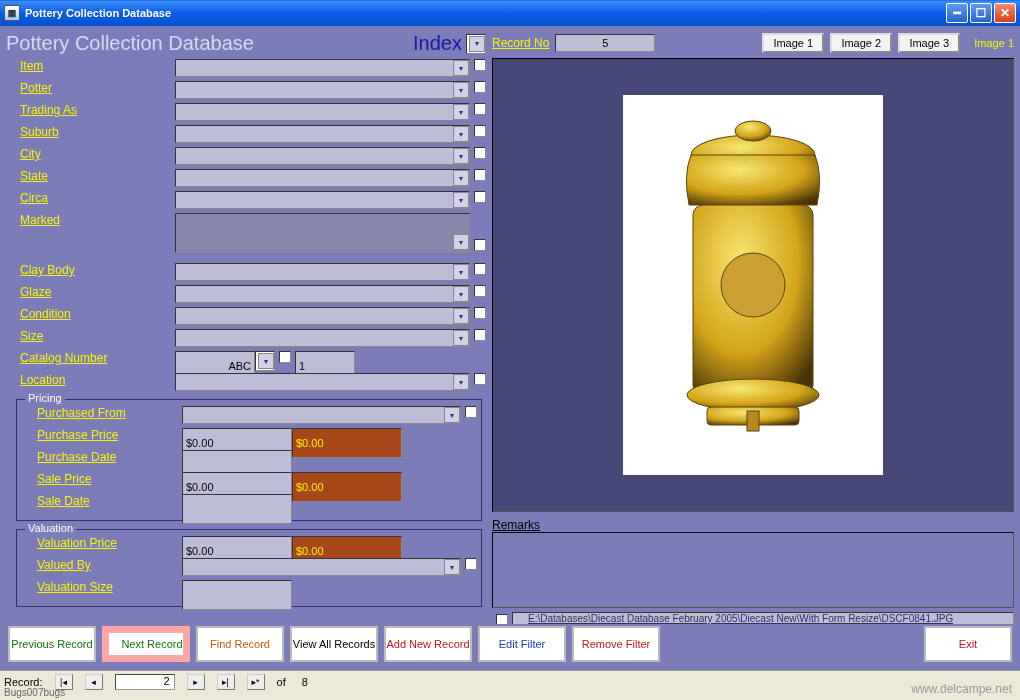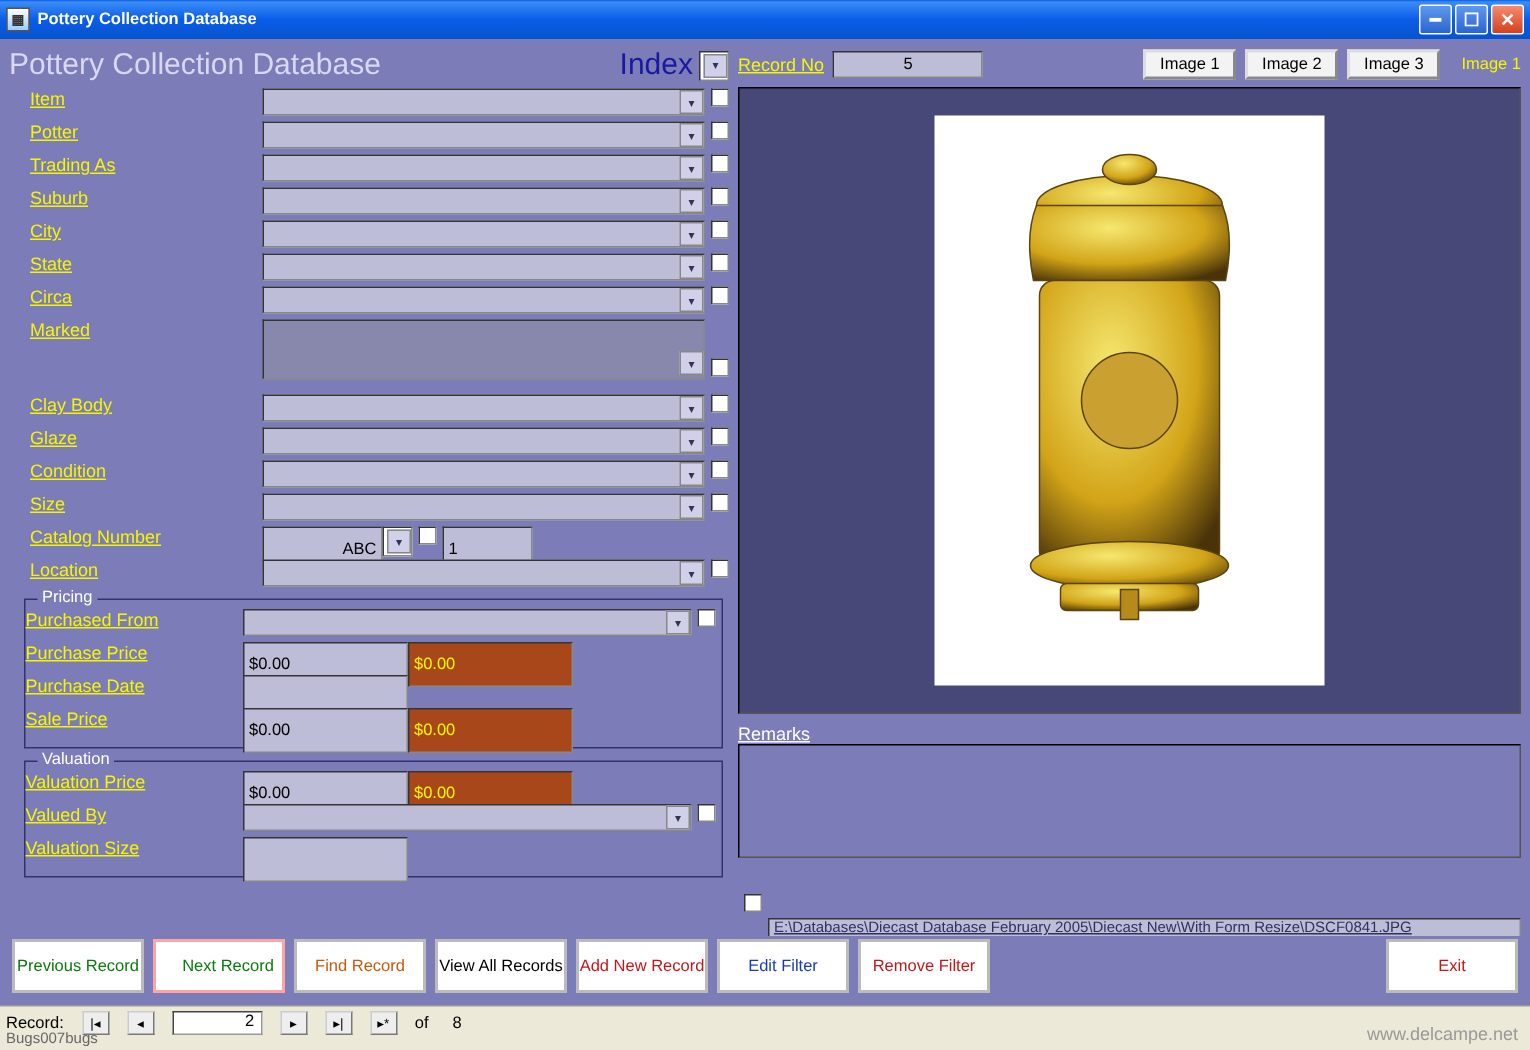--- a/index.html
+++ b/index.html
@@ -74,21 +74,21 @@
 .combo.dark { background: #8888ac; }
 .chk {
   width: 12px; height: 12px; margin-left: 4px; border: 1px inset #888; background: #fff;
 }
 .tbox {
   height: 30px; background: #bdbdd8; border: 1px inset #888;
   display: flex; align-items: center; padding: 0 3px; font-size: 11px;
 }
 .tbox.orange { background: #a8481a; color: #f6f600; }
 .group {
-  border: 1px solid #33336a; margin: 4px 4px 4px 10px; padding: 6px 4px 4px 0;
+  border: 1px solid #33336a; margin: 4px 4px 4px 10px; padding: 6px 4px 4px 20px;
   position: relative;
 }
 .group-title {
   position: absolute; top: -8px; left: 8px; color: #fff; background: #7c7cb8;
   padding: 0 3px; font-size: 11px;
 }
 
 .rec-row { display: flex; align-items: center; height: 22px; gap: 6px; margin-bottom: 4px;}
 .rec-row .lbl2 { color: #f6f600; text-decoration: underline; font-size: 12px; }
 .recno { width: 100px; height: 18px; background: #bdbdd8; border: 1px inset #888; text-align: center; line-height: 16px; }
@@ -97,33 +97,33 @@
   font-size: 11px; text-align: center; line-height: 16px;
 }
 .image-pane {
   flex: 1; background: #484878; border: 1px inset #555;
   display: flex; align-items: center; justify-content: center;
   margin-bottom: 6px;
 }
 .photo { width: 260px; height: 380px; background: #fff; display:flex; align-items:center; justify-content:center;}
 .remarks-area { height: 76px; background: #7c7cb8; border: 1px inset #555; margin-bottom: 4px;}
 .path-row { display: flex; align-items: center; gap: 4px; }
-.path { flex:1; height: 16px; background: #bdbdd8; border: 1px inset #888; color: #2f2f60; font-size: 10px; text-decoration: underline; padding: 0 3px; overflow: hidden; white-space: nowrap; margin-top: 36px;}
+.path { flex:1; height: 16px; background: #bdbdd8; border: 1px inset #888; color: #2f2f60; font-size: 10px; text-decoration: underline; padding: 0 15px; overflow: hidden; white-space: nowrap;}
 
 .toolbar {
   position: absolute; bottom: 6px; left: 6px; right: 6px; height: 40px;
   background: #7c7cb8; display: flex; gap: 6px; padding: 2px; align-items: center;
 }
 .tbtn {
   width: 88px; height: 36px; background: #fff; border: 2px solid #bbb;
   display: flex; align-items: center; justify-content: center; text-align: center;
   font-size: 11px; line-height: 13px;
 }
 .tbtn.green { color: #0a7a0a; }
-.tbtn.green.boxed { border: 2px solid #fca5a5; padding-left: 12px; }
+.tbtn.green.boxed { border: 7px solid #fca5a5; padding-left: 12px; }
 .tbtn.orange { color: #c65a0a; }
 .tbtn.red { color: #c2161a; }
 .tbtn.blue { color: #1a3ab8; }
 
 .statusbar {
   height: 22px; background: #ece9d8; border-top: 1px solid #999;
   display: flex; align-items: center; font-size: 11px; padding: 0 4px; gap: 12px;
 }
 .navbtn {
   width: 18px; height: 16px; border: 1px outset #ccc; background: #eee;
@@ -284,20 +284,24 @@
             <div class="tbox orange" style="width:110px">$0.00</div>
           </div>
         <div class="row">
             <span class="lbl" style="width:145px">Purchase Date</span>
             <div class="tbox" style="width:110px"></div>
           </div>
         <div class="row">
             <span class="lbl" style="width:145px">Sale Price</span>
             <div class="tbox" style="width:110px">$0.00</div>
             <div class="tbox orange" style="width:110px">$0.00</div>
+          </div>
+        <div class="row">
+            <span class="lbl" style="width:145px">Sale Date</span>
+            <div class="tbox" style="width:110px"></div>
           </div>
       </div>
 
       <div class="group">
         <div class="group-title">Valuation</div>
         <div class="row">
             <span class="lbl" style="width:145px">Valuation Price</span>
             <div class="tbox" style="width:110px">$0.00</div>
             <div class="tbox orange" style="width:110px">$0.00</div>
           </div>
@@ -339,21 +343,21 @@
             <path d="M38 40 Q30 60 36 90 L164 90 Q170 60 162 40 Z" fill="url(#g)" stroke="#5a4410"></path>
             <ellipse cx="100" cy="16" rx="18" ry="10" fill="url(#g)" stroke="#5a4410"></ellipse>
             <rect x="40" y="90" width="120" height="190" rx="10" fill="url(#g)" stroke="#5a4410"></rect>
             <ellipse cx="100" cy="280" rx="66" ry="16" fill="url(#g)" stroke="#5a4410"></ellipse>
             <rect x="54" y="292" width="92" height="18" rx="4" fill="url(#g)" stroke="#5a4410"></rect>
             <circle cx="100" cy="170" r="32" fill="#caa030" stroke="#5a4410"></circle>
             <rect x="94" y="296" width="12" height="20" fill="#b78a1c" stroke="#5a4410"></rect>
           </svg>
         </div>
       </div>
-      <span class="lbl2" style="color:#ffffff;text-decoration:underline;font-size:12px;">Remarks</span>
+      <span class="lbl2" style="color:#000000;text-decoration:underline;font-size:12px;">Remarks</span>
       <div class="remarks-area"></div>
       <div class="path-row">
         <div class="chk"></div>
         <div class="path">E:\Databases\Diecast Database February 2005\Diecast New\With Form Resize\DSCF0841.JPG</div>
       </div>
     </div>
   </div>
 
   <div class="toolbar">
     <div class="tbtn green">Previous Record</div>

